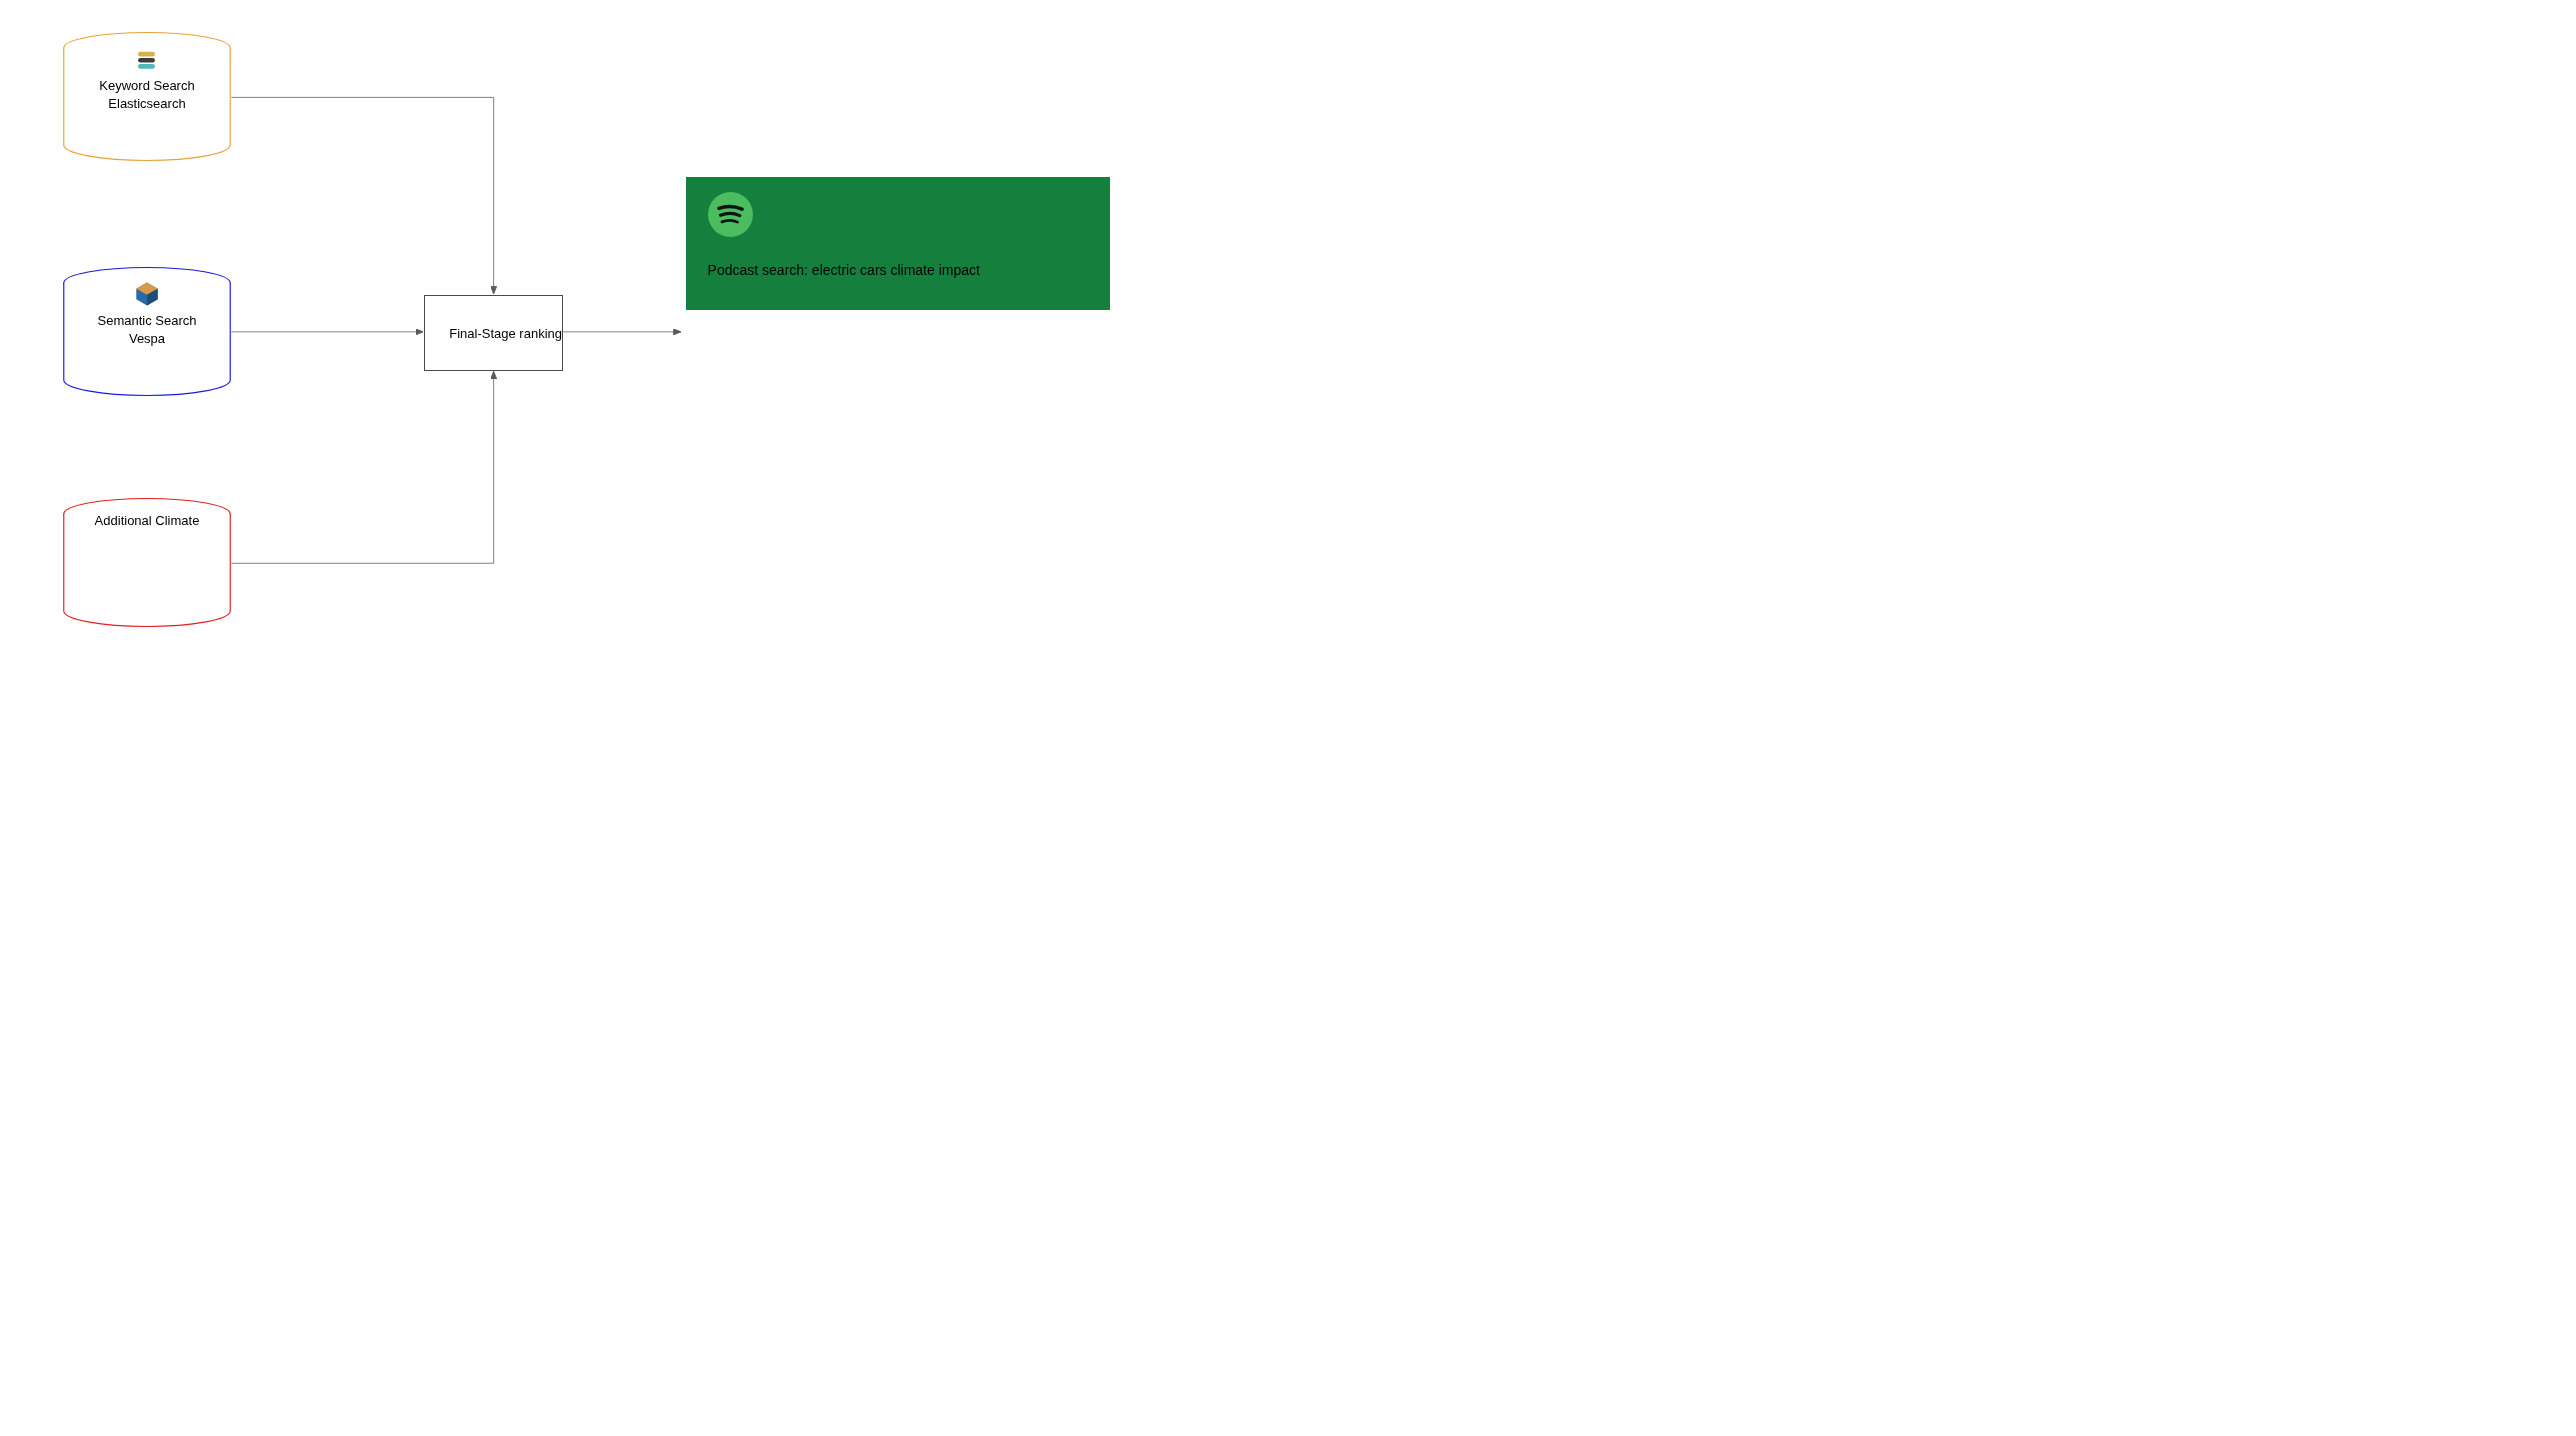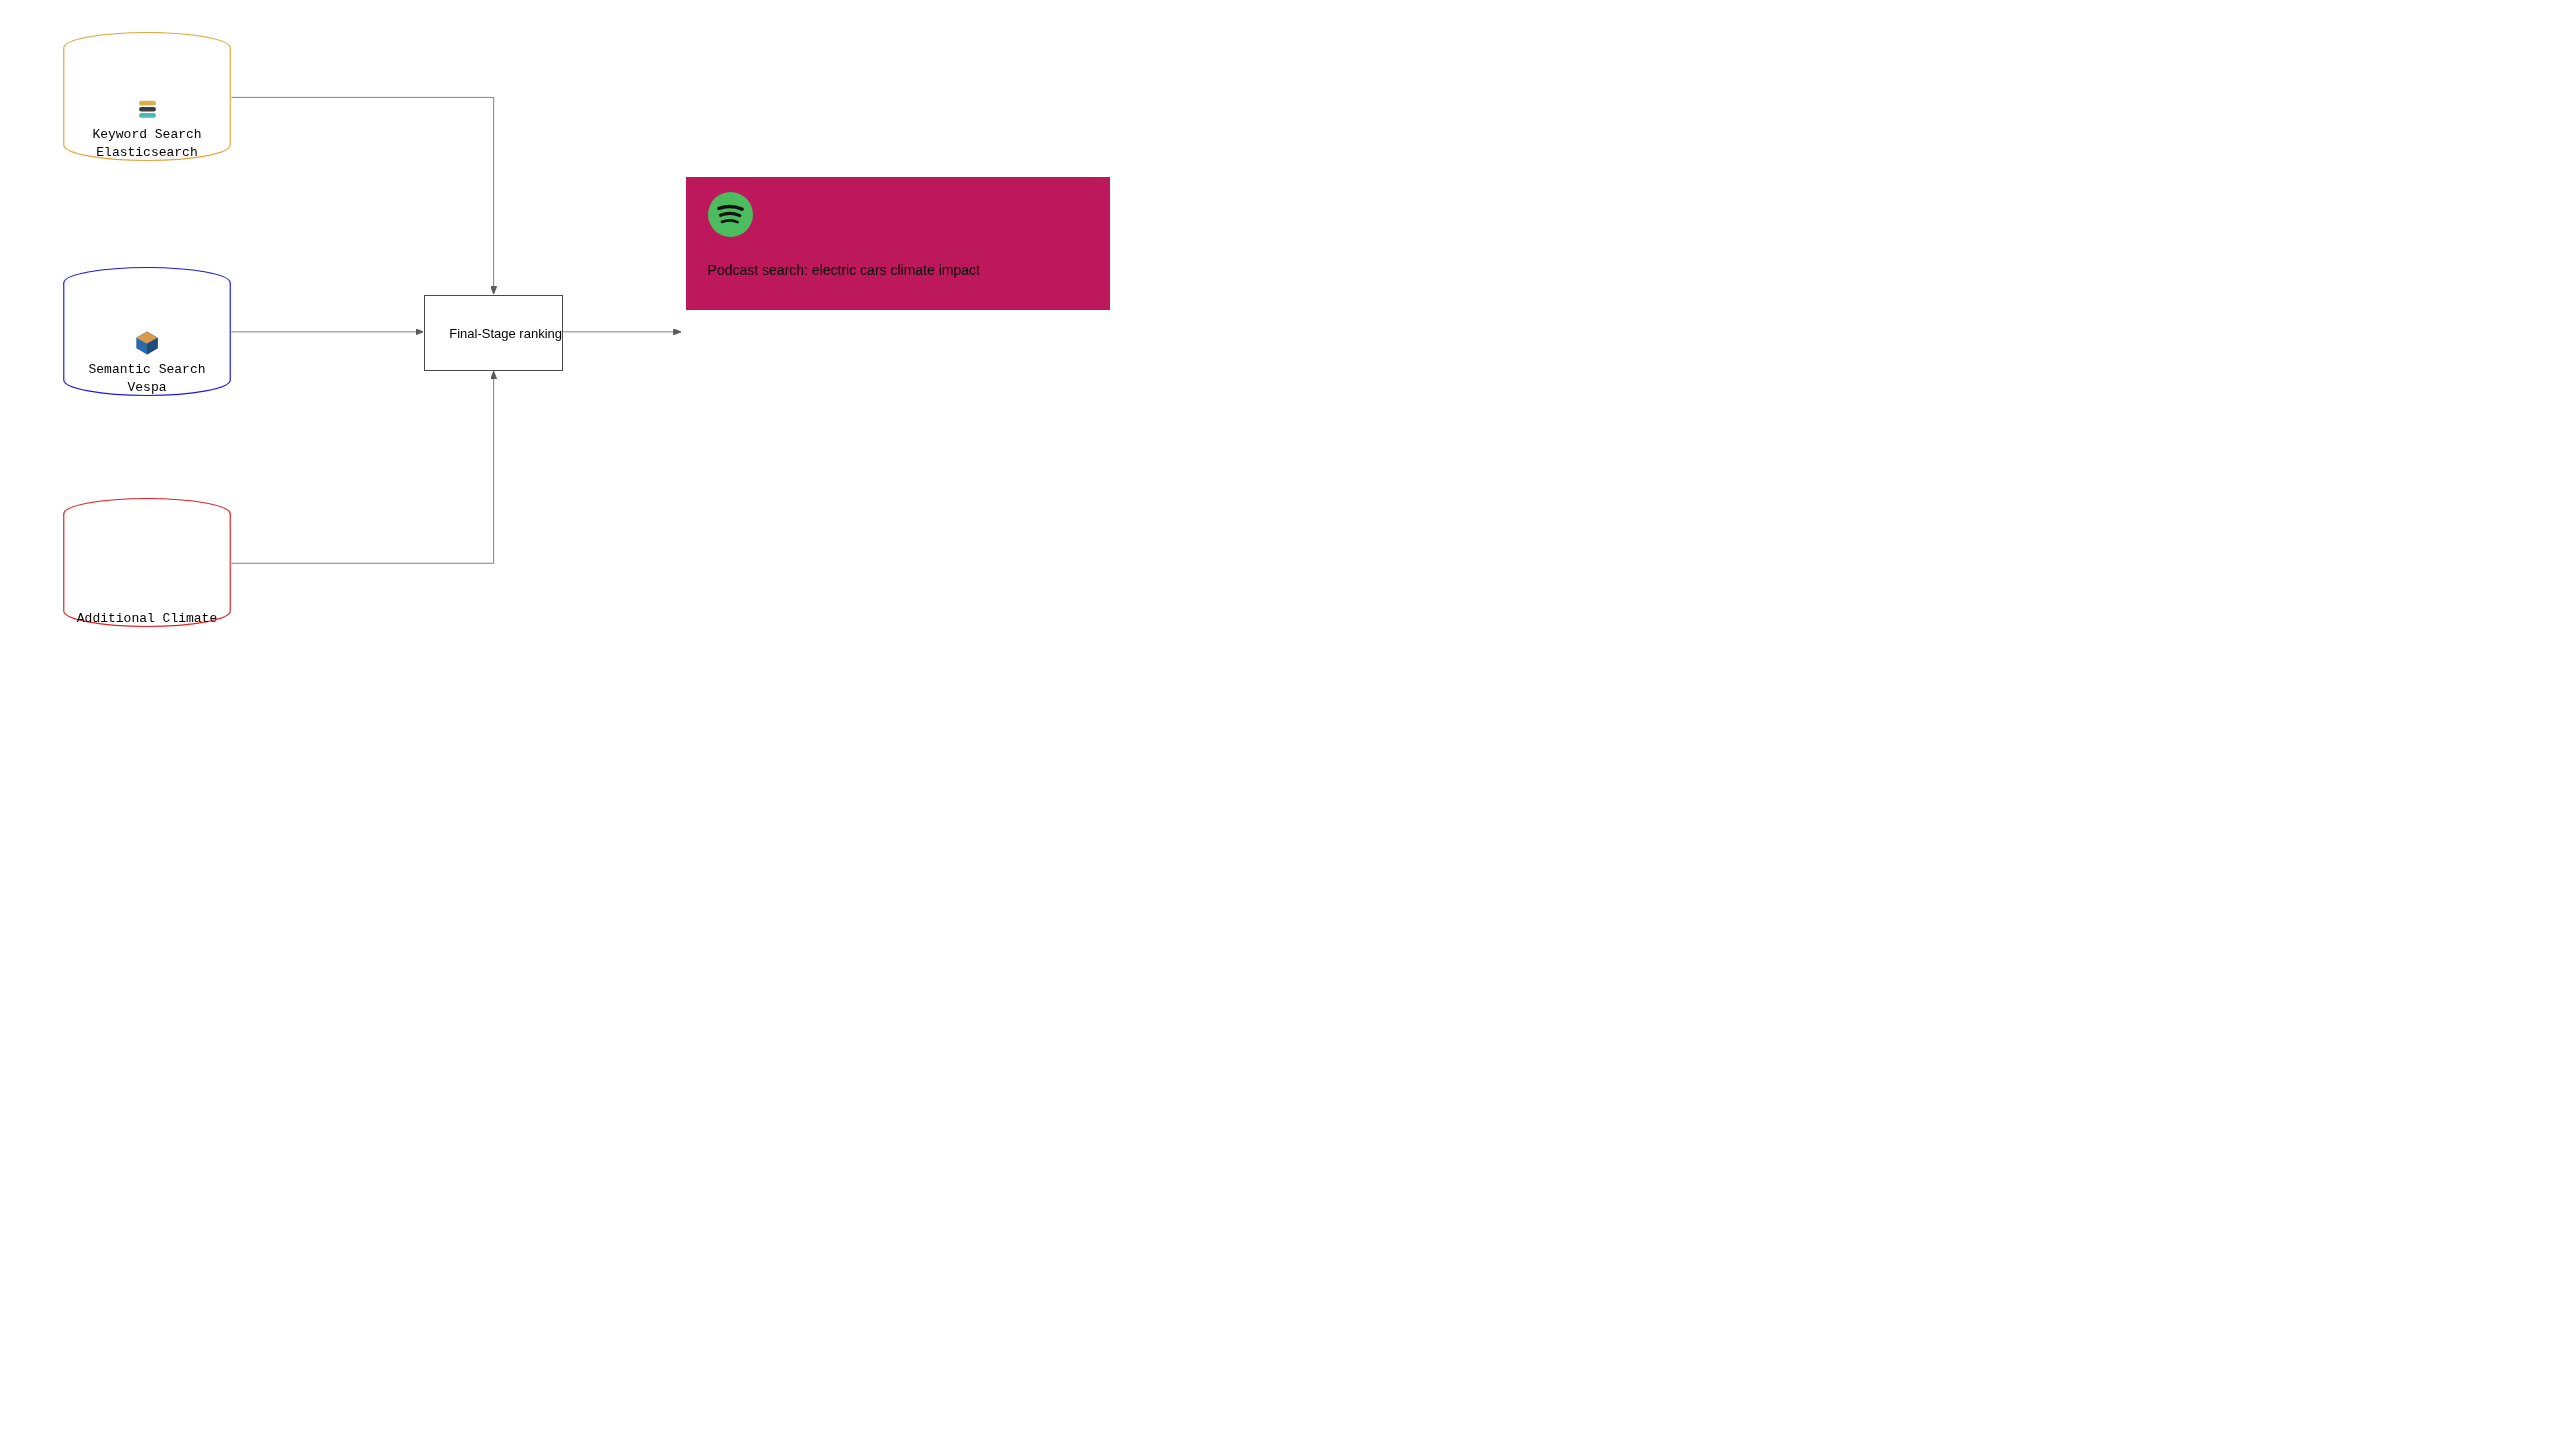--- a/index.html
+++ b/index.html
@@ -14,24 +14,23 @@
       height: 646px;
       position: relative;
     }
     .cylinder {
       position: absolute;
       width: 170px;
       height: 131px;
       display: flex;
       flex-direction: column;
       align-items: center;
-      justify-content: flex-end;
+      justify-content: flex-start;
       text-align: center;
       padding-top: 15.4px;
-      font-family: Liberation Mono, monospace;
     }
     .cylinder svg.cyl-shape {
       position: absolute;
       top: 0;
       left: 0;
       width: 100%;
       height: 100%;
       z-index: 0;
     }
     .cylinder .content {
@@ -53,21 +52,21 @@
       border: 0.8px solid #4a4a4a;
       background: #fff;
       font-size: 13px;
       color: #000;
       display: flex;
       align-items: center;
       justify-content: flex-end;
     }
     .results-panel {
       position: absolute;
-      background: #be185d;
+      background: #15803d;
       padding: 15.4px 21.6px 21.6px 21.6px;
       font-size: 14px;
       line-height: 1.9;
       color: #000;
     }
     .results-panel .spotify-icon {
       margin-bottom: 10.8px;
     }
     .results-panel .search-label {
       margin-bottom: 4.6px;

